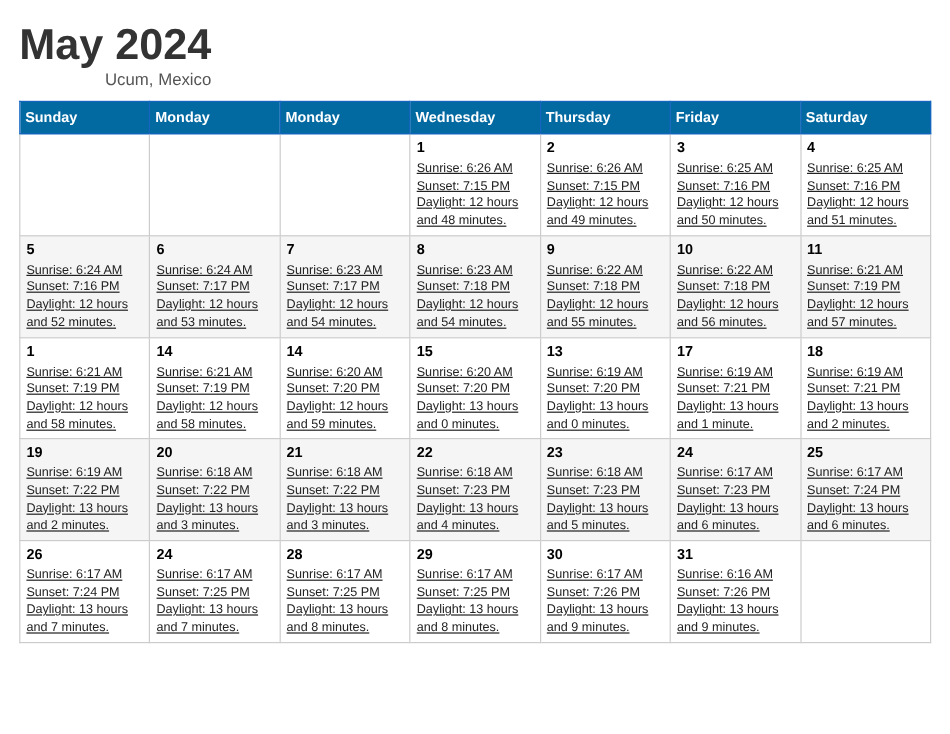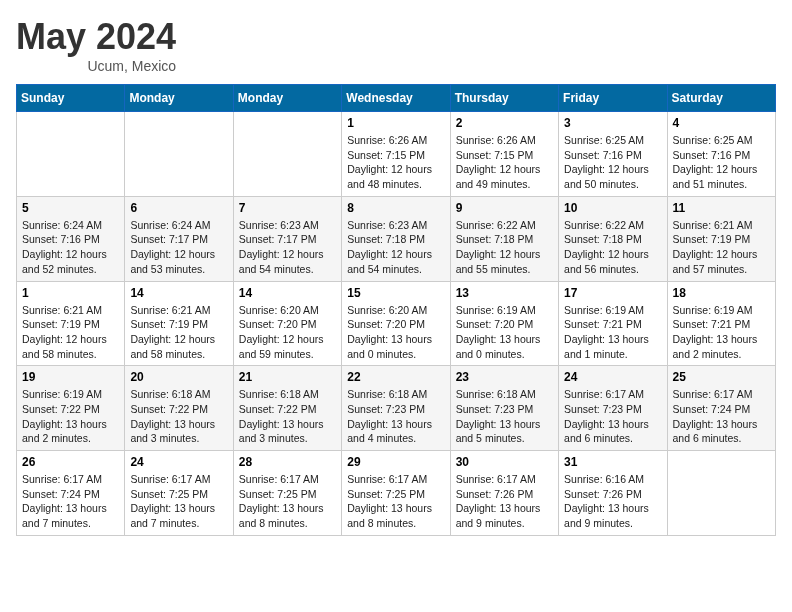--- a/index.html
+++ b/index.html
@@ -70,20 +70,21 @@
     }
     .day-number {
       font-weight: bold;
       font-size: 12px;
       margin-bottom: 3px;
     }
     .day-info {
       font-size: 10.5px;
       color: #222;
       line-height: 1.4;
+      text-decoration: underline;
     }
     .empty-cell {
       background: #fff !important;
     }
   </style>
 </head>
 <body>
 
 <div class="header">
   <div class="title-block">

